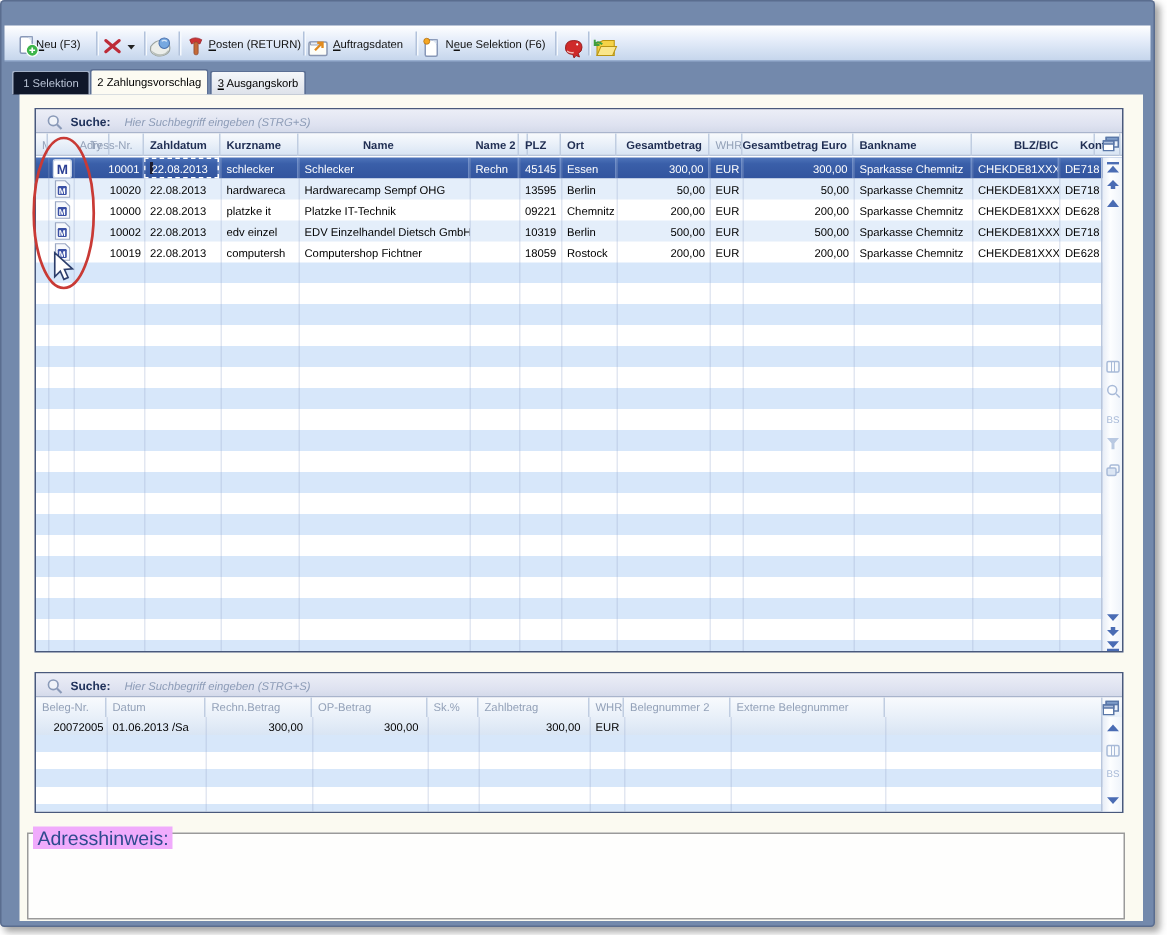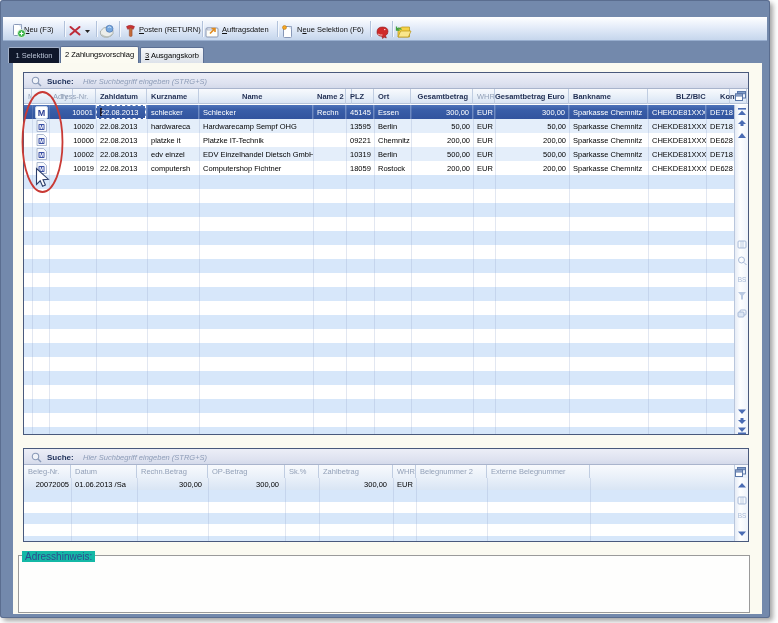--- a/index.html
+++ b/index.html
@@ -345,21 +345,21 @@
             <rect x="2" y="17" width="8" height="7" rx="1"></rect>
             <path d="M5 17 v7 M7 17 v7" stroke-width=".7"></path>
             <text x="6" y="38" font-size="6.5" fill="#a8bad8" stroke="none" text-anchor="middle" font-family="Liberation Sans">BS</text>
           </g>
           <path d="M6 56 L10 51.5 H2 z" fill="#4a6cb4"></path>
         </svg>
       </div>
     </div>
 
   <div id="fieldset" class="abs" style="left:18px; top:555px; width:732px; height:58px; border:1px solid #9a9a9a; background:#fefefd;"></div>
-  <div class="abs" style="left:22px; top:551px; font-size:10px; color:#2e4a8e; background:#14b8a6; padding:0 3px; z-index:3;">Adresshinweis:</div>
+  <div class="abs" style="left:22px; top:551px; font-size:13px; color:#2e4a8e; background:#f0abfc; padding:0 3px; z-index:3;">Adresshinweis:</div>
 </div>
 
 <svg class="abs" style="left:0;top:0;width:778px;height:623px;pointer-events:none;z-index:50;" viewBox="0 0 778 623">
 
   <ellipse cx="42.5" cy="142" rx="20" ry="50" fill="none" stroke="#c93a35" stroke-width="1.8"></ellipse>
 
   <path d="M36.5 168.5 L36.5 184.5 L40.2 180.8 L42.6 186.2 L45.4 185 L43 179.7 L48.3 179.2 Z" fill="#fff" stroke="#2c3e6b" stroke-width="1.1"></path>
 </svg>
 
 </body></html>

